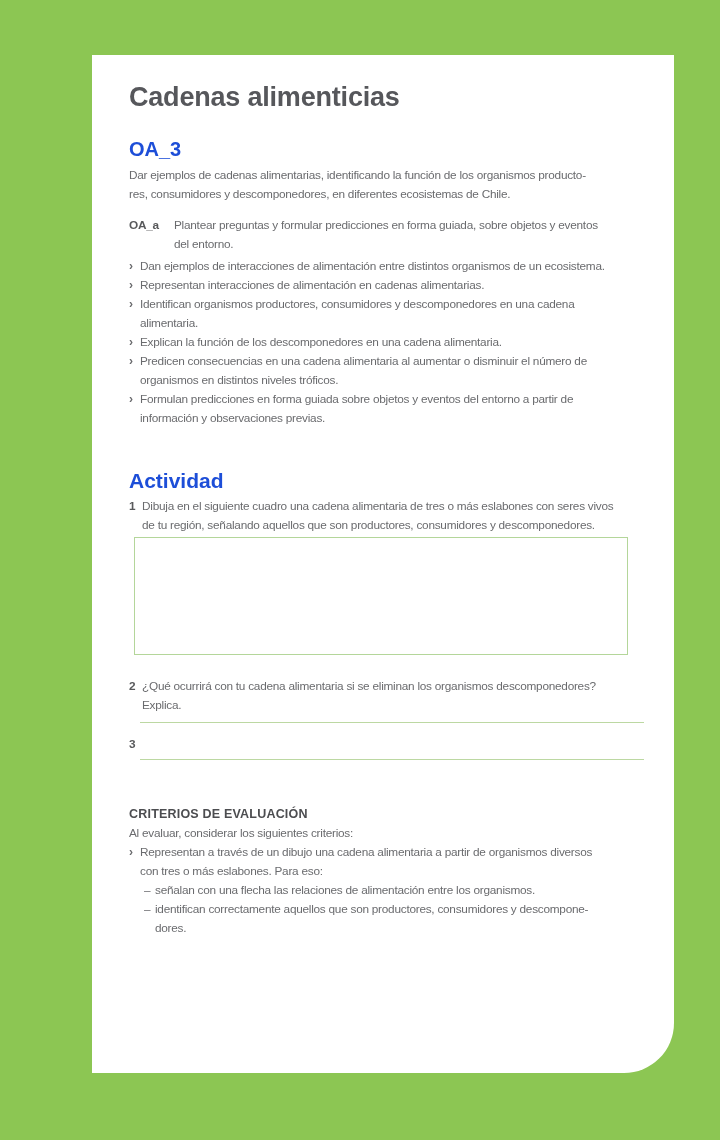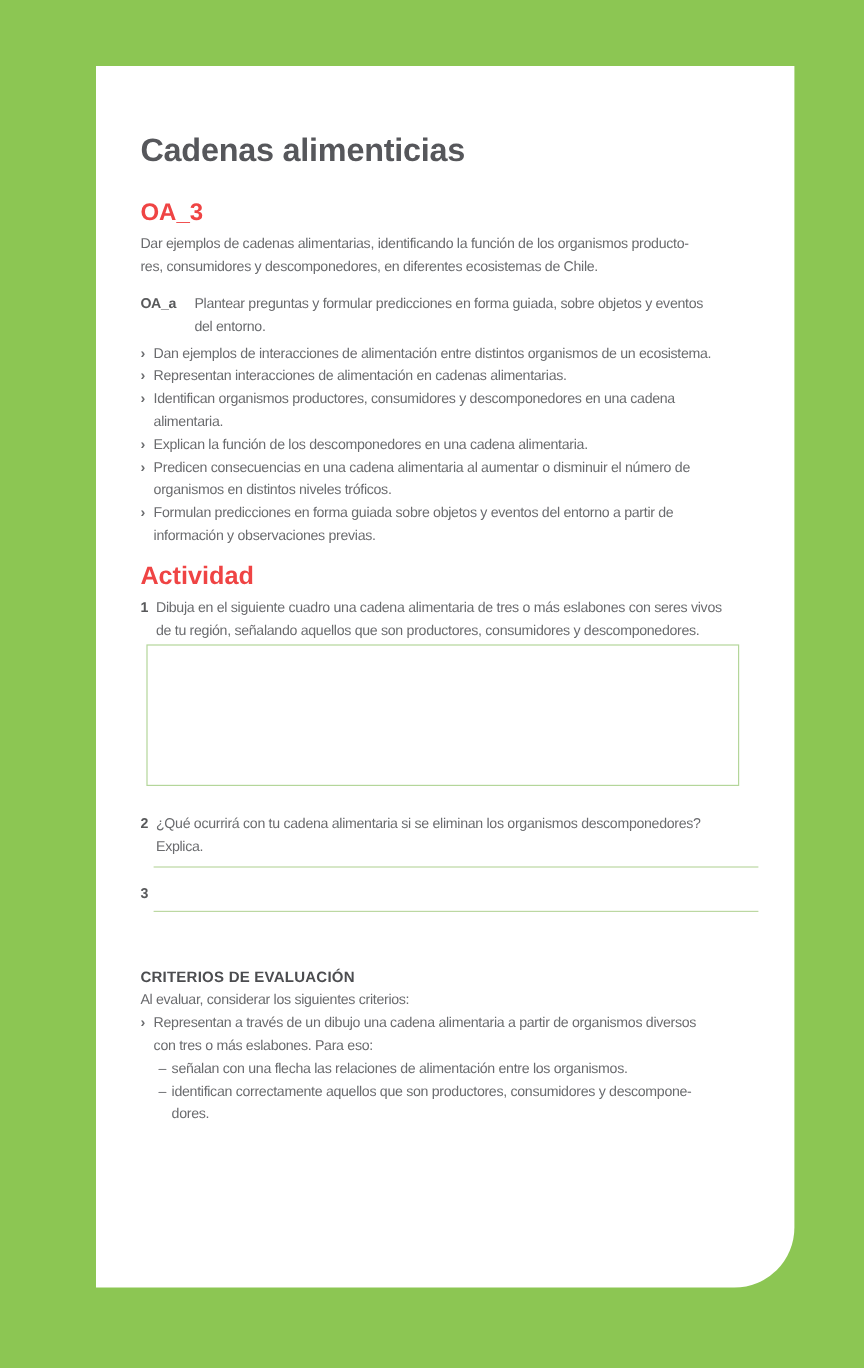--- a/index.html
+++ b/index.html
@@ -5,39 +5,39 @@
   * { margin: 0; padding: 0; box-sizing: border-box; }
   html, body { width: 720px; height: 1140px; }
   body {
     font-family: "Liberation Sans", sans-serif;
     background: #8cc653;
     position: relative;
     overflow: hidden;
   }
   .card {
     position: absolute;
-    left: 80px; top: 55px;
+    left: 92px; top: 55px;
     width: 582px; height: 1018px;
     background: #ffffff;
     border-bottom-right-radius: 50px;
-    padding: 55px 30px 0 37px;
+    padding: 27px 30px 0 37px;
   }
   .page-title {
     font-size: 27px;
     font-weight: 700;
     color: #56575b;
     letter-spacing: -0.2px;
     line-height: 30px;
   }
   .green-heading {
-    color: #ef4444;
+    color: #1d4ed8;
     font-weight: 700;
   }
   .oa-heading { font-size: 20px; margin-top: 26px; line-height: 22px; }
-  .actividad-heading { font-size: 21px; margin-top: 12px; line-height: 26px; }
+  .actividad-heading { font-size: 21px; margin-top: 40px; line-height: 26px; }
   .body-text, .lines {
     font-size: 11.8px;
     line-height: 19px;
     color: #6a6b6e;
     letter-spacing: -0.25px;
   }
   .lines { white-space: pre; }
   .oa3-desc { margin-top: 6px; }
   .oa-row { display: flex; margin-top: 12px; }
   .oa-label {

